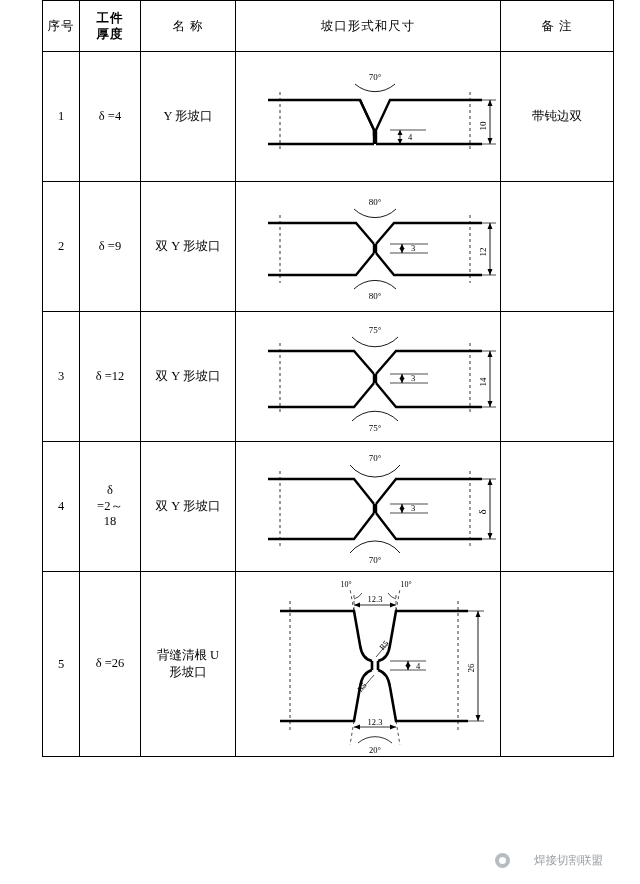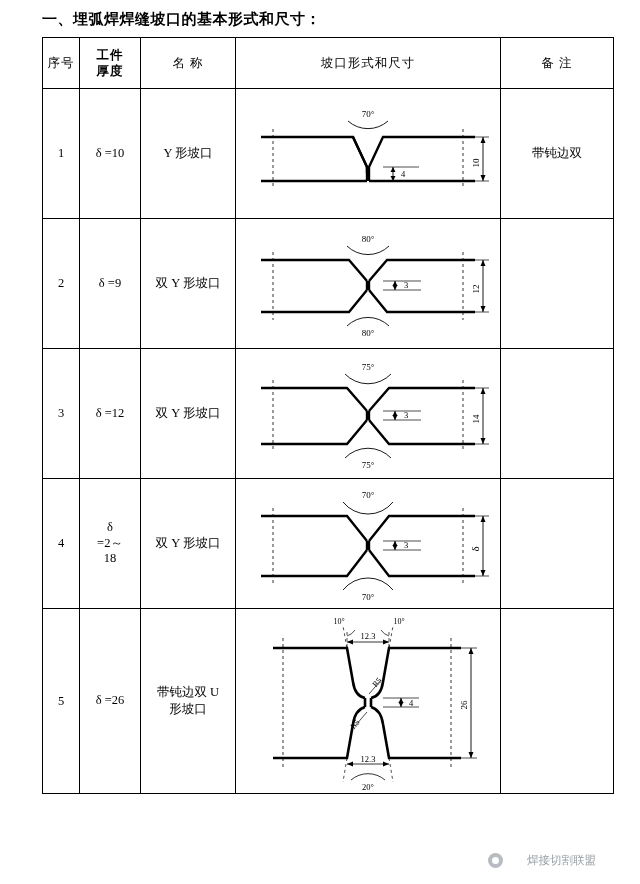--- a/index.html
+++ b/index.html
@@ -57,27 +57,27 @@
 
   .cell-no { font-size: 13px; }
   .cell-th { font-size: 13px; line-height: 1.25; }
   .cell-name { font-size: 13.5px; line-height: 1.35; margin-top: 24px; }
   .cell-rem { font-size: 13px; }
   .fig-cell { padding: 0; }
   .fig-wrap {
     width: 100%;
     display: flex;
     align-items: center;
-    justify-content: center;
+    justify-content: flex-end;
   }
   .hdr-2line { line-height: 1.3; font-weight: bold; }
 
   .wm {
     position: absolute;
-    right: 44px;
+    right: 37px;
     bottom: 16px;
     display: flex;
     align-items: center;
     gap: 24px;
     color: #9aa0a6;
     font-size: 11.5px;
     font-family: "Liberation Sans", sans-serif;
   }
   .wm-logo {
     width: 15px;
@@ -96,40 +96,39 @@
   }
   svg text {
     font-family: "Liberation Serif", "DejaVu Serif", serif;
   }
 </style>
 </head>
 <body>
 
 <div class="page">
 
-  <div class="doc-title">一、埋弧焊焊缝坡口的基本形式和尺寸：</div>
 
   <table class="weld-table">
     <thead>
       <tr>
         <td class="col-no">序号</td>
         <td class="col-th hdr-2line">
           <div>工件</div>
           <div>厚度</div>
         </td>
         <td class="col-name">名  称</td>
         <td class="col-fig">坡口形式和尺寸</td>
         <td class="col-rem">备  注</td>
       </tr>
     </thead>
     <tbody>
 
       <tr>
         <td class="cell-no">1</td>
-        <td class="cell-th">δ =10</td>
+        <td class="cell-th">δ =4</td>
         <td class="cell-name">Y 形坡口</td>
         <td class="fig-cell">
           <div class="fig-wrap">
             <svg width="250" height="110" viewBox="0 0 250 110">
 
               <path d="M18 38 L110 38 L124 68 L124 74 M18 38" fill="none" stroke="#000" stroke-width="2.4"></path>
               <path d="M18 82 L124 82" fill="none" stroke="#000" stroke-width="2.4"></path>
               <path d="M124 82 L124 68" fill="none" stroke="#000" stroke-width="2.4"></path>
               <path d="M110 38 L124 68" fill="none" stroke="#000" stroke-width="2.4"></path>
 
@@ -280,21 +279,21 @@
             </svg>
           </div>
         </td>
         <td class="cell-rem"></td>
       </tr>
 
       <tr class="r5">
         <td class="cell-no">5</td>
         <td class="cell-th">δ =26</td>
         <td class="cell-name">
-          <div>带钝边双 U</div>
+          <div>背缝清根 U</div>
           <div>形坡口</div>
         </td>
         <td class="fig-cell">
           <div class="fig-wrap">
             <svg width="250" height="182" viewBox="0 0 250 182">
 
               <path d="M30 38 L104 38 L110 72 Q112 86 122 88" fill="none" stroke="#000" stroke-width="2.6"></path>
 
               <path d="M218 38 L146 38 L140 72 Q138 86 128 88" fill="none" stroke="#000" stroke-width="2.6"></path>
 

